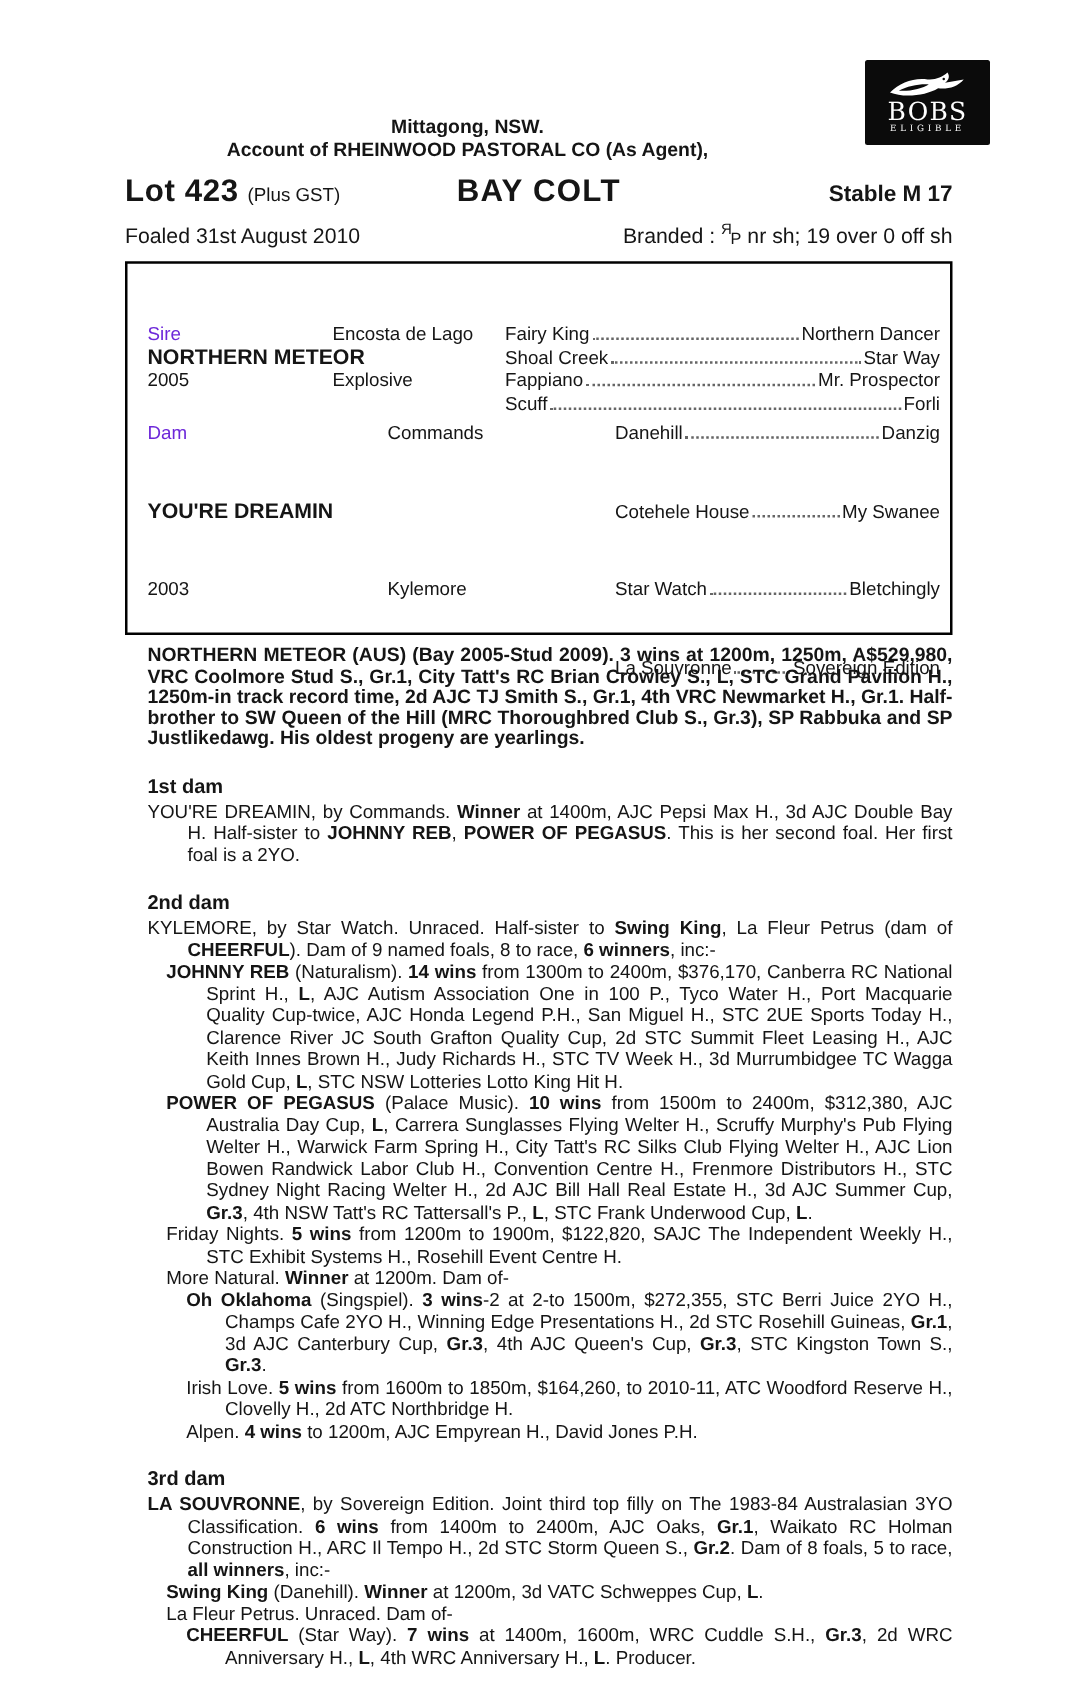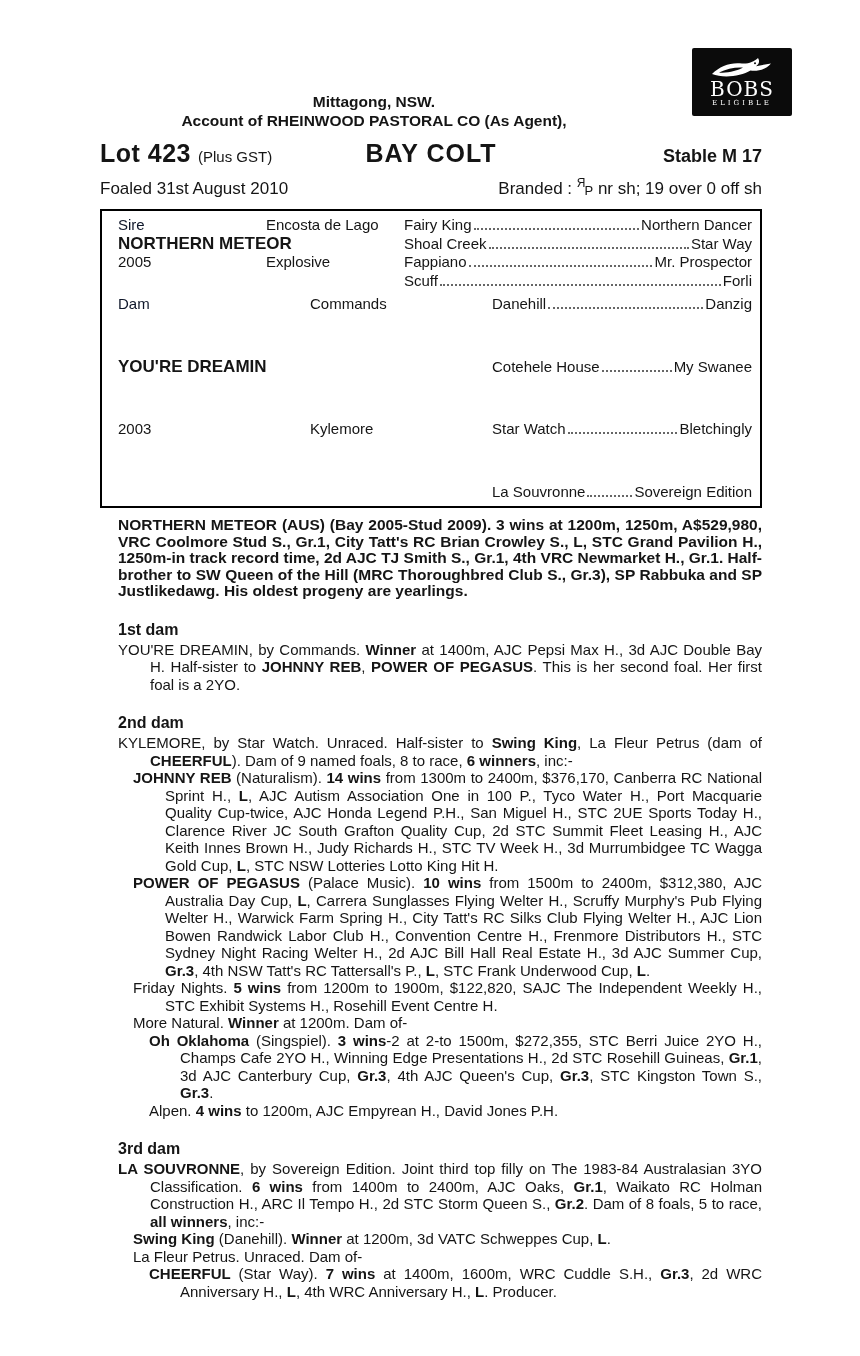--- a/index.html
+++ b/index.html
@@ -69,26 +69,26 @@
     padding: 5px 8px 5px 16px;
   }
   .ped-group {
     display: grid;
     grid-template-columns: 148px 138px 1fr;
     grid-auto-rows: 18.5px;
     font-size: 15px; line-height: 18.5px;
     align-items: baseline;
   }
   .ped-group + .ped-group { margin-top: 5px; gap: 44px; }
-  .ped-label { grid-column: 1; color: #0f172a; }
+  .ped-label { grid-column: 1; color: #6d28d9; }
   .ped-name  { grid-column: 1; font-weight: bold; font-size: 17px; white-space: nowrap; }
   .ped-year  { grid-column: 1; }
   .ped-parent { grid-column: 2; white-space: nowrap; }
   .anc-row { grid-column: 3; display: flex; align-items: baseline; }
-  .anc-left  { white-space: nowrap; }
+  .anc-left  { white-space: nowrap; margin-top: 43px; }
   .anc-dots  { flex: 1; border-bottom: 2px dotted #666; margin: 0 2px 3px 2px; min-width: 10px; }
   .anc-right { white-space: nowrap; }
   
   .sire-summary {
     margin: 9px 0 0 18px;
     font-weight: bold;
     font-size: 15.5px; line-height: 16.5px;
     text-align: justify;
   }
   
@@ -203,20 +203,21 @@
   <div class="dam-sections">
       <h3 class="dam-heading">1st dam</h3>
       <p class="para lvl0">YOU'RE DREAMIN, by Commands. <b>Winner</b> at 1400m, AJC Pepsi Max H., 3d AJC Double Bay H. Half-sister to <b>JOHNNY REB</b>, <b>POWER OF PEGASUS</b>. This is her second foal. Her first foal is a 2YO.</p>
       <h3 class="dam-heading">2nd dam</h3>
       <p class="para lvl0">KYLEMORE, by Star Watch. Unraced. Half-sister to <b>Swing King</b>, La Fleur Petrus (dam of <b>CHEERFUL</b>). Dam of 9 named foals, 8 to race, <b>6 winners</b>, inc:-</p>
       <p class="para lvl1"><b>JOHNNY REB</b> (Naturalism). <b>14 wins</b> from 1300m to 2400m, $376,170, Canberra RC National Sprint H., <b>L</b>, AJC Autism Association One in 100 P., Tyco Water H., Port Macquarie Quality Cup-twice, AJC Honda Legend P.H., San Miguel H., STC 2UE Sports Today H., Clarence River JC South Grafton Quality Cup, 2d STC Summit Fleet Leasing H., AJC Keith Innes Brown H., Judy Richards H., STC TV Week H., 3d Murrumbidgee TC Wagga Gold Cup, <b>L</b>, STC NSW Lotteries Lotto King Hit H.</p>
       <p class="para lvl1"><b>POWER OF PEGASUS</b> (Palace Music). <b>10 wins</b> from 1500m to 2400m, $312,380, AJC Australia Day Cup, <b>L</b>, Carrera Sunglasses Flying Welter H., Scruffy Murphy's Pub Flying Welter H., Warwick Farm Spring H., City Tatt's RC Silks Club Flying Welter H., AJC Lion Bowen Randwick Labor Club H., Convention Centre H., Frenmore Distributors H., STC Sydney Night Racing Welter H., 2d AJC Bill Hall Real Estate H., 3d AJC Summer Cup, <b>Gr.3</b>, 4th NSW Tatt's RC Tattersall's P., <b>L</b>, STC Frank Underwood Cup, <b>L</b>.</p>
       <p class="para lvl1">Friday Nights. <b>5 wins</b> from 1200m to 1900m, $122,820, SAJC The Independent Weekly H., STC Exhibit Systems H., Rosehill Event Centre H.</p>
       <p class="para lvl1">More Natural. <b>Winner</b> at 1200m. Dam of-</p>
       <p class="para lvl2"><b>Oh Oklahoma</b> (Singspiel). <b>3 wins</b>-2 at 2-to 1500m, $272,355, STC Berri Juice 2YO H., Champs Cafe 2YO H., Winning Edge Presentations H., 2d STC Rosehill Guineas, <b>Gr.1</b>, 3d AJC Canterbury Cup, <b>Gr.3</b>, 4th AJC Queen's Cup, <b>Gr.3</b>, STC Kingston Town S., <b>Gr.3</b>.</p>
+      <p class="para lvl2">Irish Love. <b>5 wins</b> from 1600m to 1850m, $164,260, to 2010-11, ATC Woodford Reserve H., Clovelly H., 2d ATC Northbridge H.</p>
       <p class="para lvl2">Alpen. <b>4 wins</b> to 1200m, AJC Empyrean H., David Jones P.H.</p>
       <h3 class="dam-heading">3rd dam</h3>
       <p class="para lvl0"><b>LA SOUVRONNE</b>, by Sovereign Edition. Joint third top filly on The 1983-84 Australasian 3YO Classification. <b>6 wins</b> from 1400m to 2400m, AJC Oaks, <b>Gr.1</b>, Waikato RC Holman Construction H., ARC Il Tempo H., 2d STC Storm Queen S., <b>Gr.2</b>. Dam of 8 foals, 5 to race, <b>all winners</b>, inc:-</p>
       <p class="para lvl1"><b>Swing King</b> (Danehill). <b>Winner</b> at 1200m, 3d VATC Schweppes Cup, <b>L</b>.</p>
       <p class="para lvl1">La Fleur Petrus. Unraced. Dam of-</p>
       <p class="para lvl2"><b>CHEERFUL</b> (Star Way). <b>7 wins</b> at 1400m, 1600m, WRC Cuddle S.H., <b>Gr.3</b>, 2d WRC Anniversary H., <b>L</b>, 4th WRC Anniversary H., <b>L</b>. Producer.</p>
     </div>
 
 </div>
 

